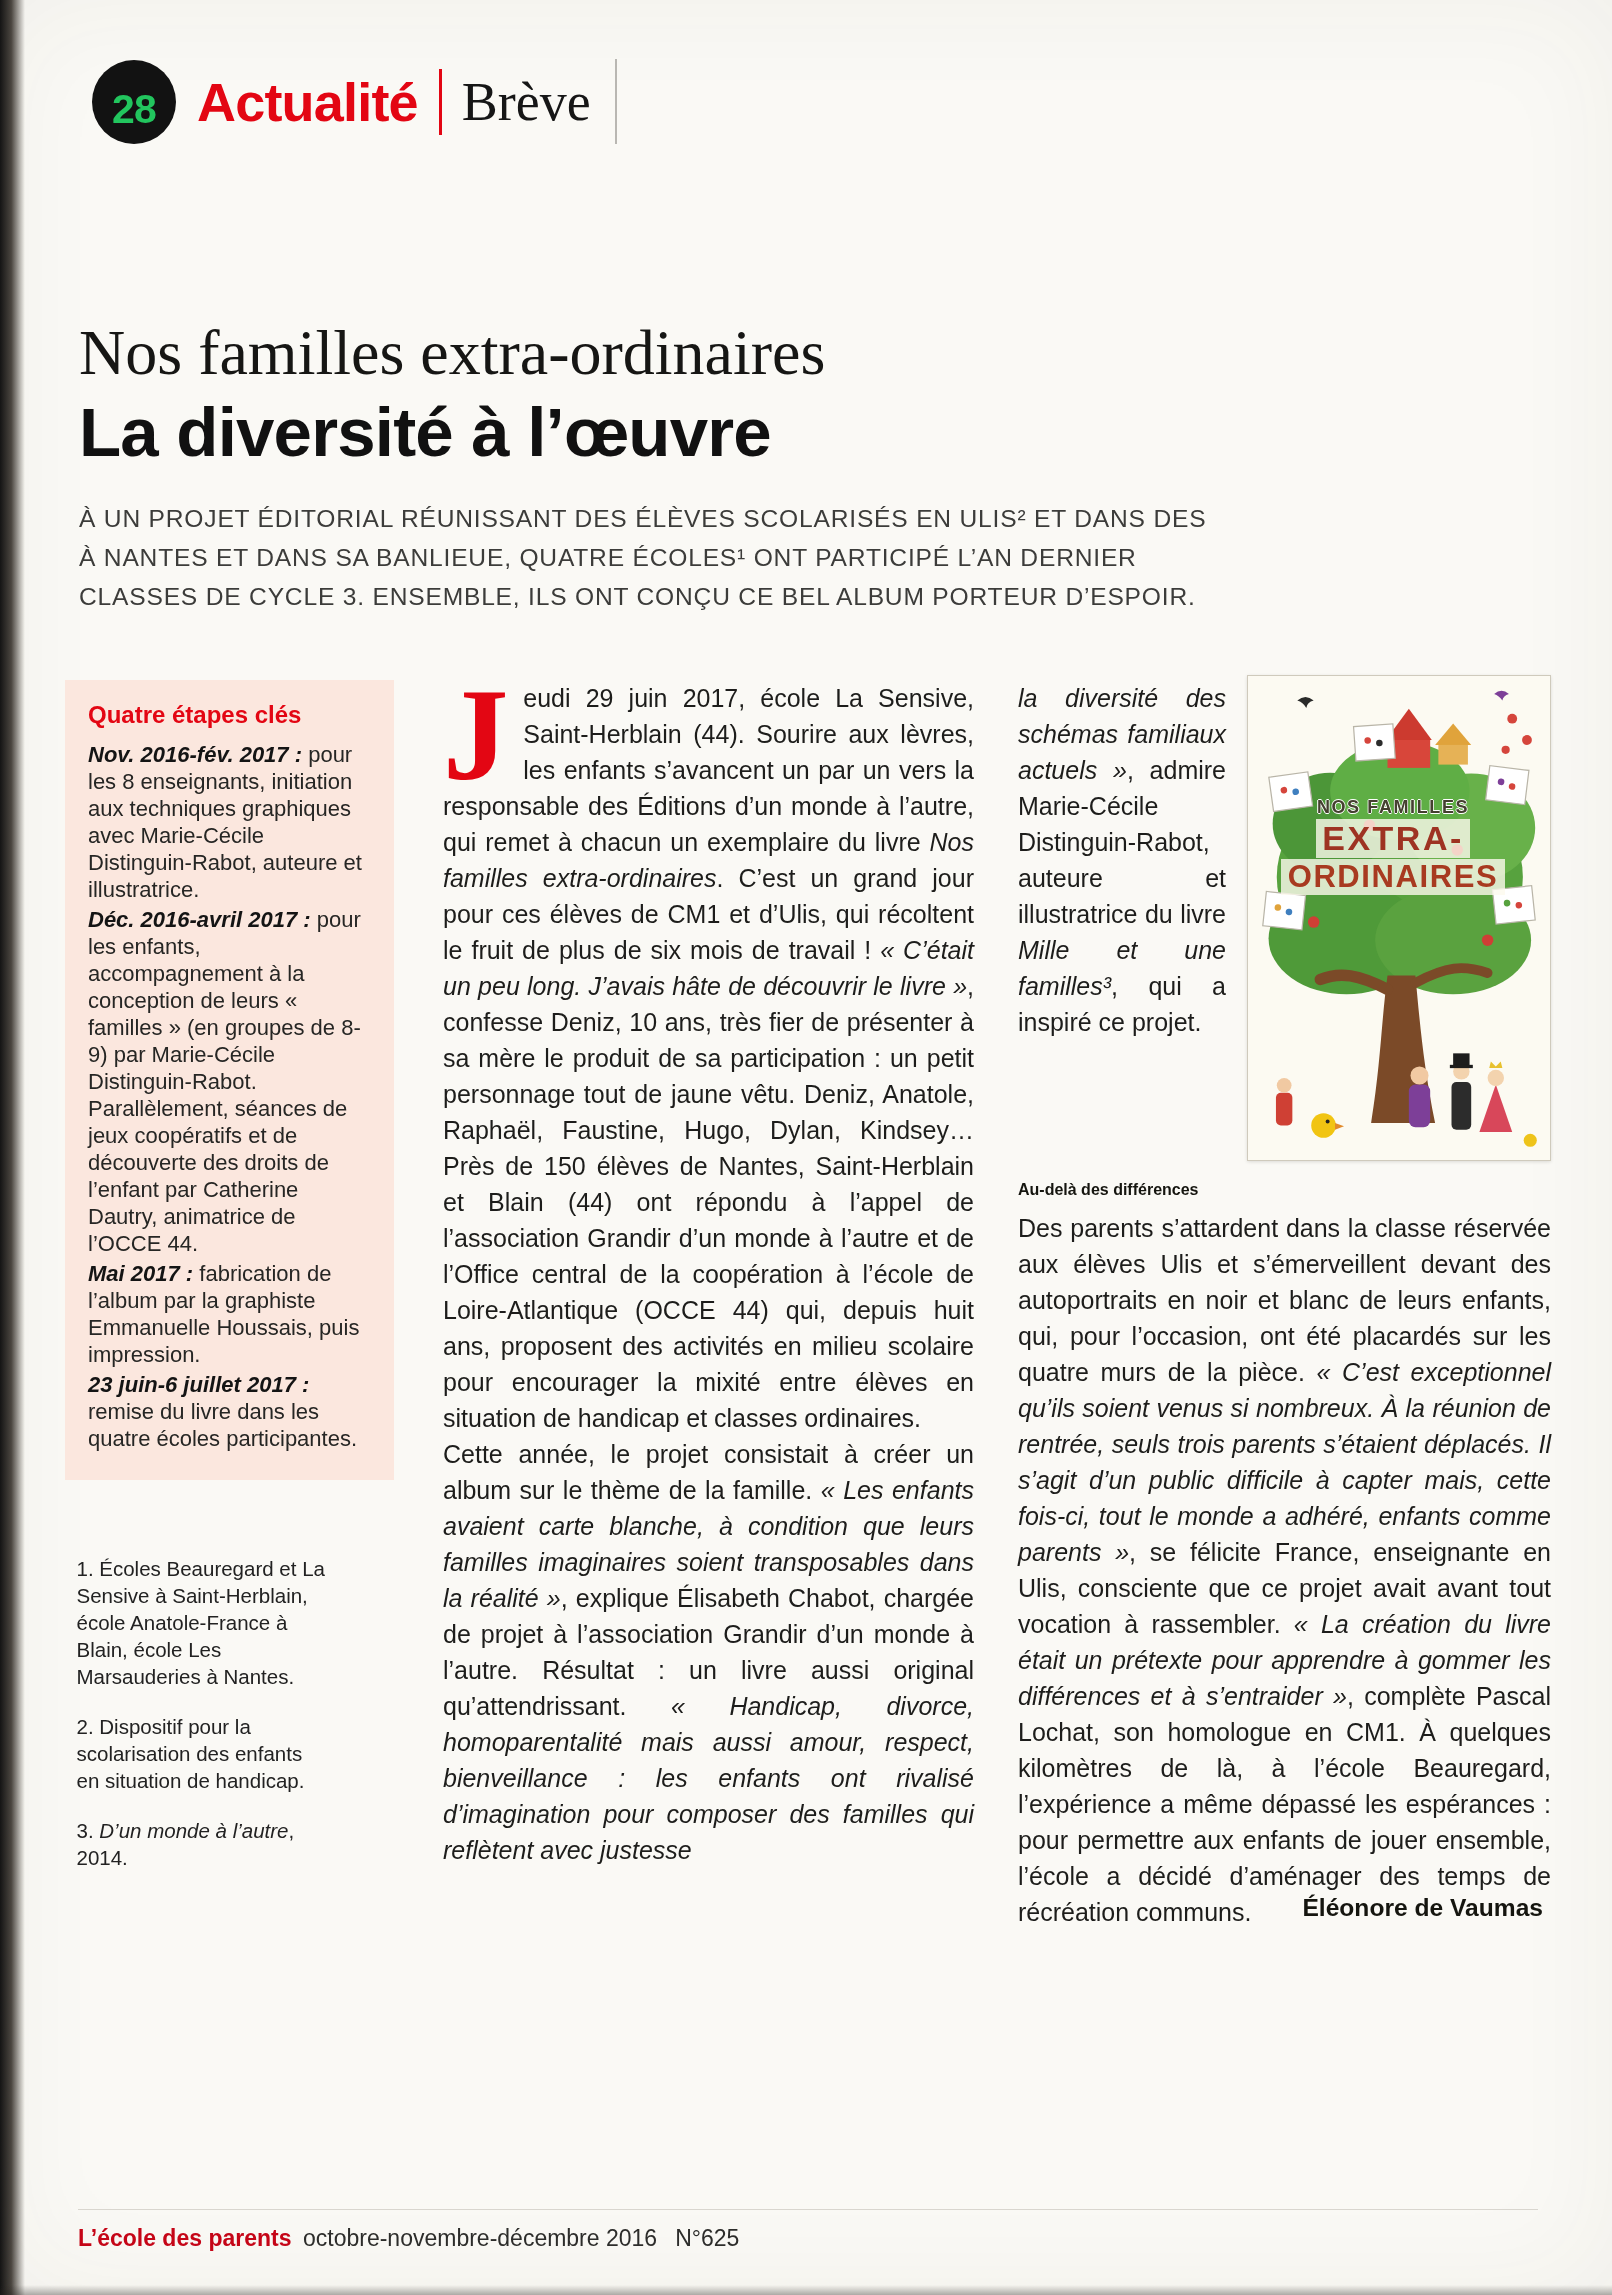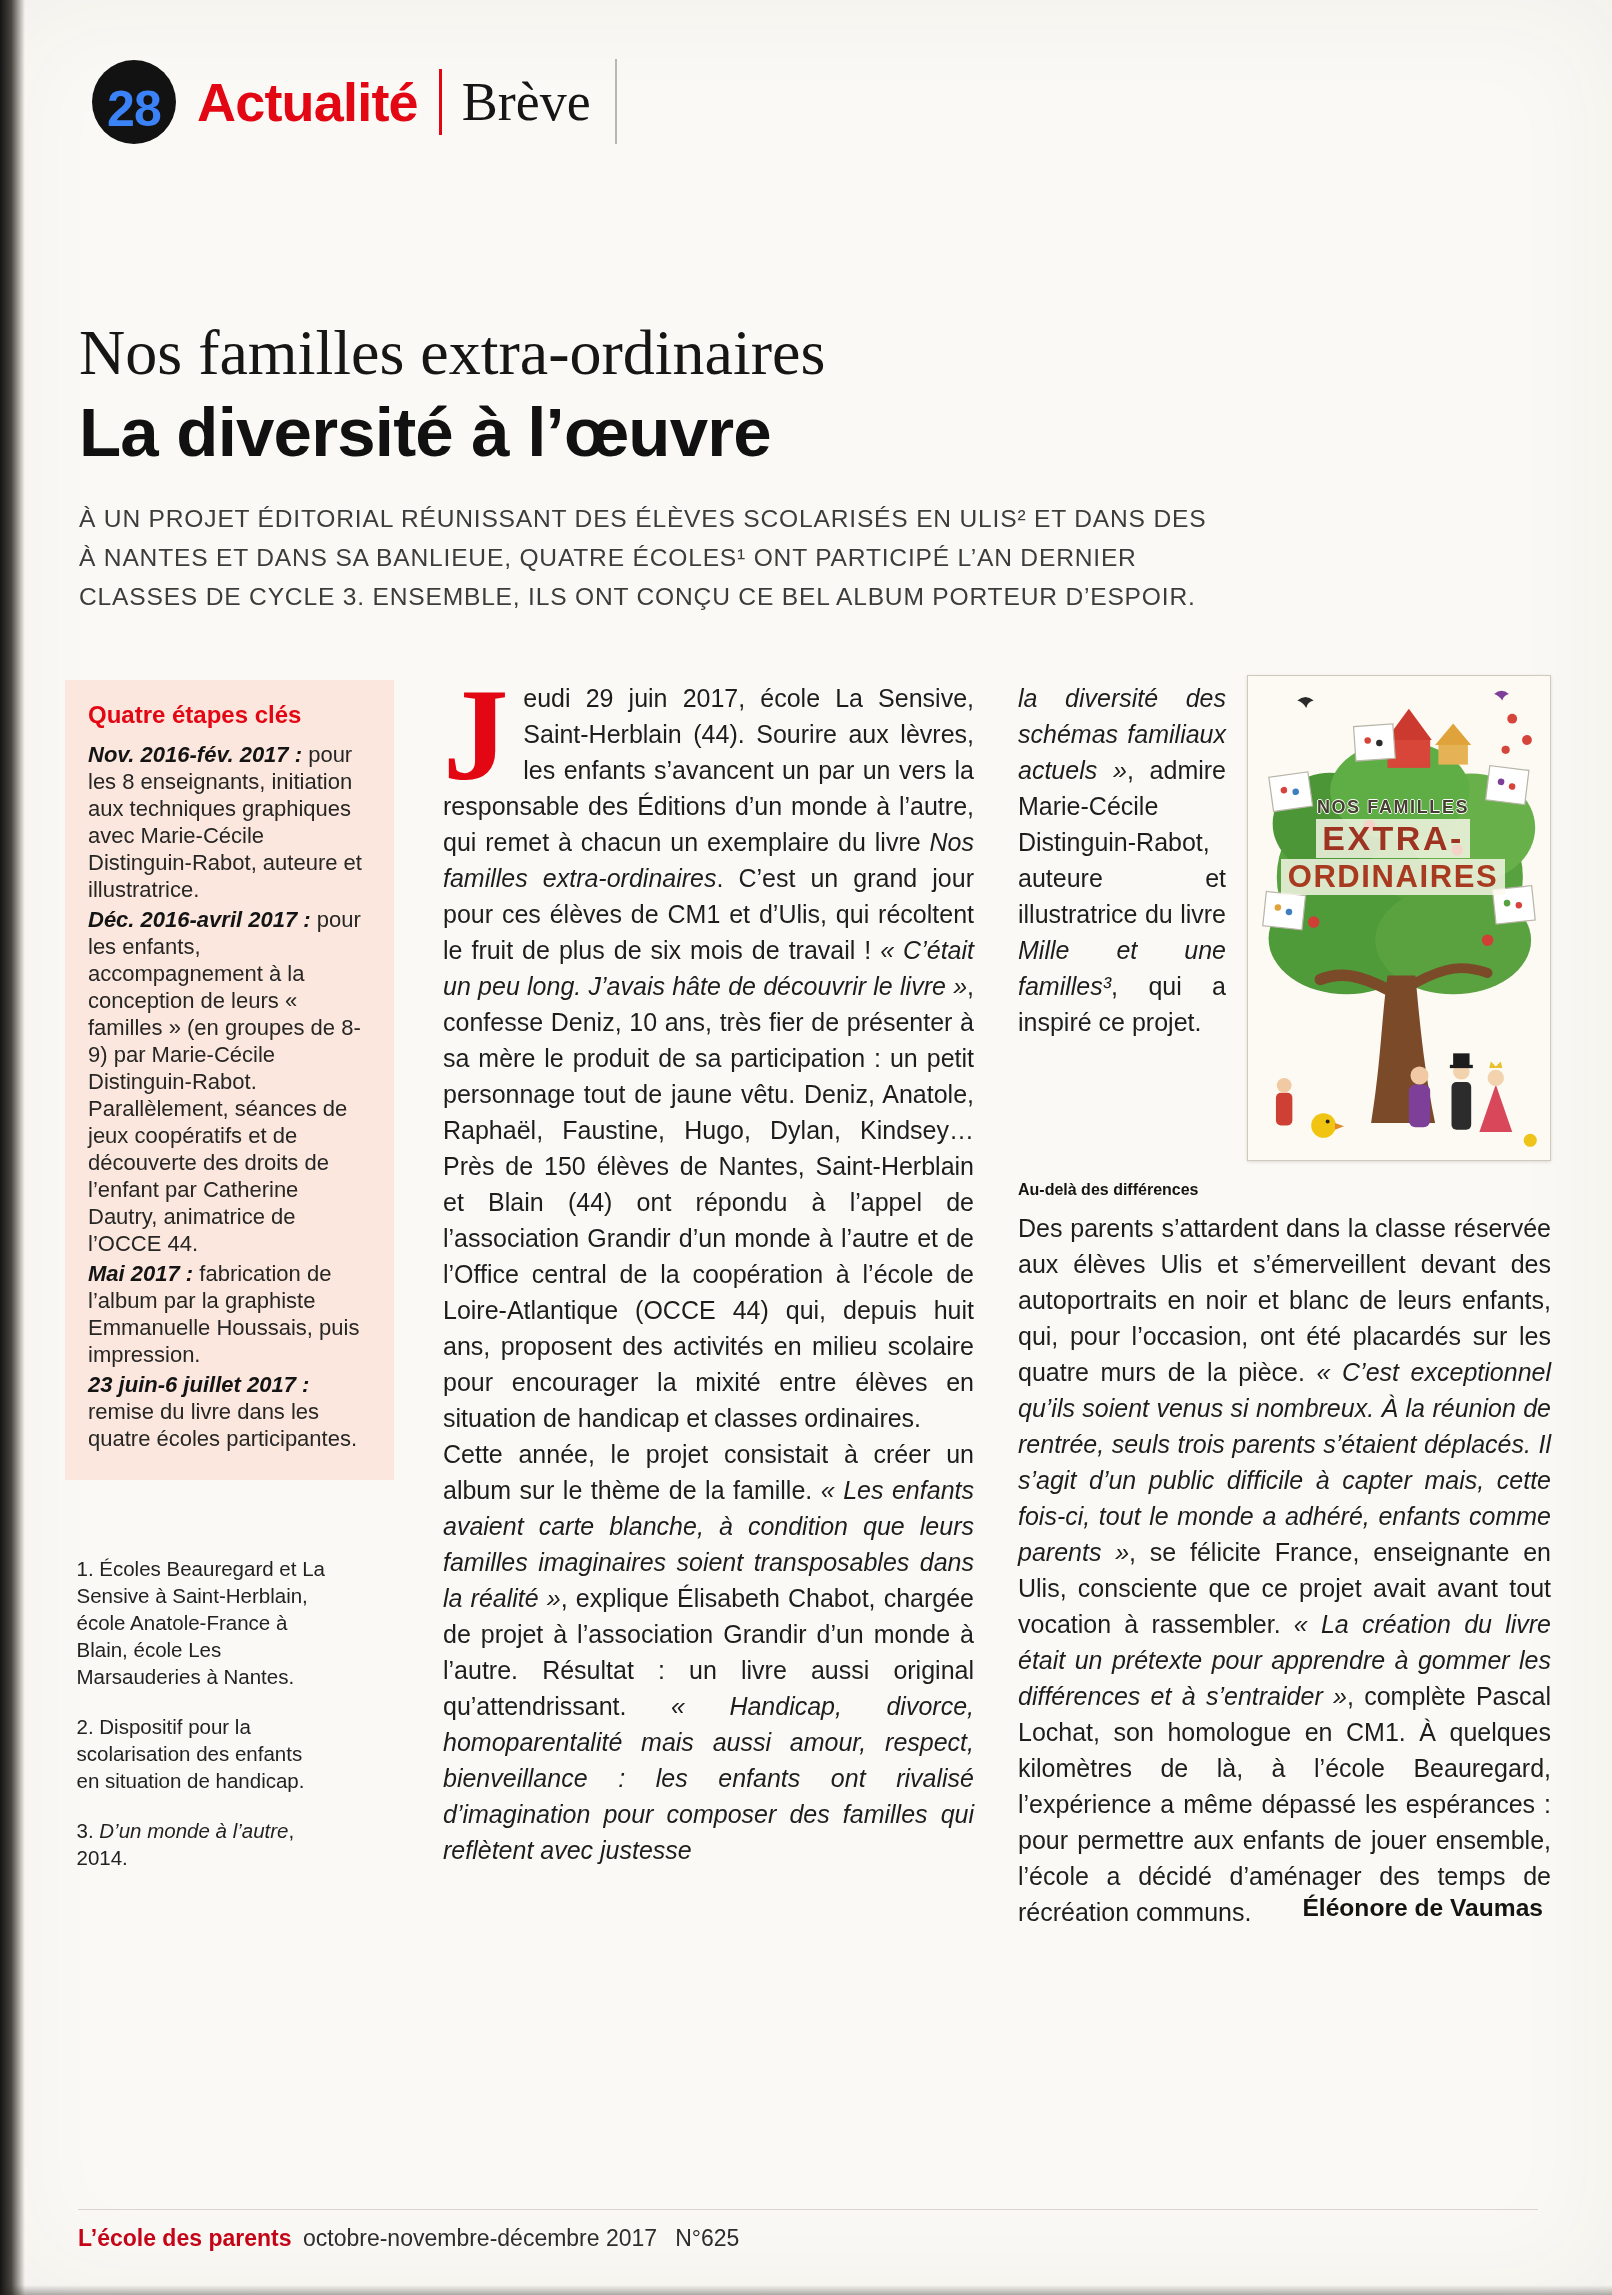--- a/index.html
+++ b/index.html
@@ -15,21 +15,21 @@
   
   .scan-edge-left{position:absolute;left:0;top:0;bottom:0;width:24.6px;
     background:linear-gradient(90deg,#141414 0%,#4a453f 45%,rgba(120,112,100,0) 100%);}
   .scan-edge-bottom{position:absolute;left:0;bottom:0;right:0;height:9.8px;
     background:linear-gradient(0deg,rgba(35,32,28,0.35),rgba(35,32,28,0));}
 
   
   .kicker{position:absolute;left:92px;top:59px;display:flex;align-items:center;}
   .page-badge{width:84px;height:84px;border-radius:50%;background:#121212;
     display:flex;align-items:center;justify-content:center;flex:0 0 auto;}
-  .page-badge span{color:#3b82f6;font-size:50px;font-weight:700;letter-spacing:-0.8px;margin-top:15px;}
+  .page-badge span{color:#22c55e;font-size:41px;font-weight:700;letter-spacing:-0.8px;margin-top:15px;}
   .kicker .section{margin-left:21px;font-size:54px;font-weight:700;color:#e30613;letter-spacing:-0.8px;}
   .vdiv-red{width:3.3px;height:66px;background:#e30613;margin:0 19.7px 0 21px;}
   .kicker .rubric{font-family:"Liberation Serif",serif;font-size:54px;color:#161616;}
   .vdiv-gray{width:1.6px;height:85px;background:#b9b7b2;margin-left:24.6px;}
 
   
   .titles{position:absolute;left:79px;top:318px;width:1459px;}
   .title-serif{margin:0;font-family:"Liberation Serif",serif;font-weight:400;
     font-size:64px;line-height:70px;color:#161614;letter-spacing:0;}
   .title-bold{margin:6.6px 0 0 0;font-size:69px;line-height:75px;font-weight:700;color:#111;letter-spacing:-0.8px;}
@@ -216,16 +216,16 @@
         <div><span class="l3">ORDINAIRES</span></div>
       </div>
     </figure>
     <p class="body-p"><span style="font-style: italic;">la diversité des schémas familiaux actuels »</span><span>, admire Marie-Cécile Distinguin-Rabot, auteure et illustratrice du livre </span><span style="font-style: italic;">Mille et une familles³</span><span>, qui a inspiré ce projet.</span></p>
     <h4 class="subhead">Au-delà des différences</h4>
     <p class="body-p"><span>Des parents s’attardent dans la classe réservée aux élèves Ulis et s’émerveillent devant des autoportraits en noir et blanc de leurs enfants, qui, pour l’occasion, ont été placardés sur les quatre murs de la pièce. </span><span style="font-style: italic;">« C’est exceptionnel qu’ils soient venus si nombreux. À la réunion de rentrée, seuls trois parents s’étaient déplacés. Il s’agit d’un public difficile à capter mais, cette fois-ci, tout le monde a adhéré, enfants comme parents »</span><span>, se félicite France, enseignante en Ulis, consciente que ce projet avait avant tout vocation à rassembler. </span><span style="font-style: italic;">« La création du livre était un prétexte pour apprendre à gommer les différences et à s’entraider »</span><span>, complète Pascal Lochat, son homologue en CM1. À quelques kilomètres de là, à l’école Beauregard, l’expérience a même dépassé les espérances : pour permettre aux enfants de jouer ensemble, l’école a décidé d’aménager des temps de récréation communs.</span></p>
     <p class="byline">Éléonore de Vaumas</p>
   </section>
 
   <footer class="pagefooter">
-    <span class="mag">L’école des parents</span><span class="issue">octobre-novembre-décembre 2017</span><span class="num">N°625</span>
+    <span class="mag">L’école des parents</span><span class="issue">octobre-novembre-décembre 2016</span><span class="num">N°625</span>
   </footer>
 </div>
 
 
 </body></html>

